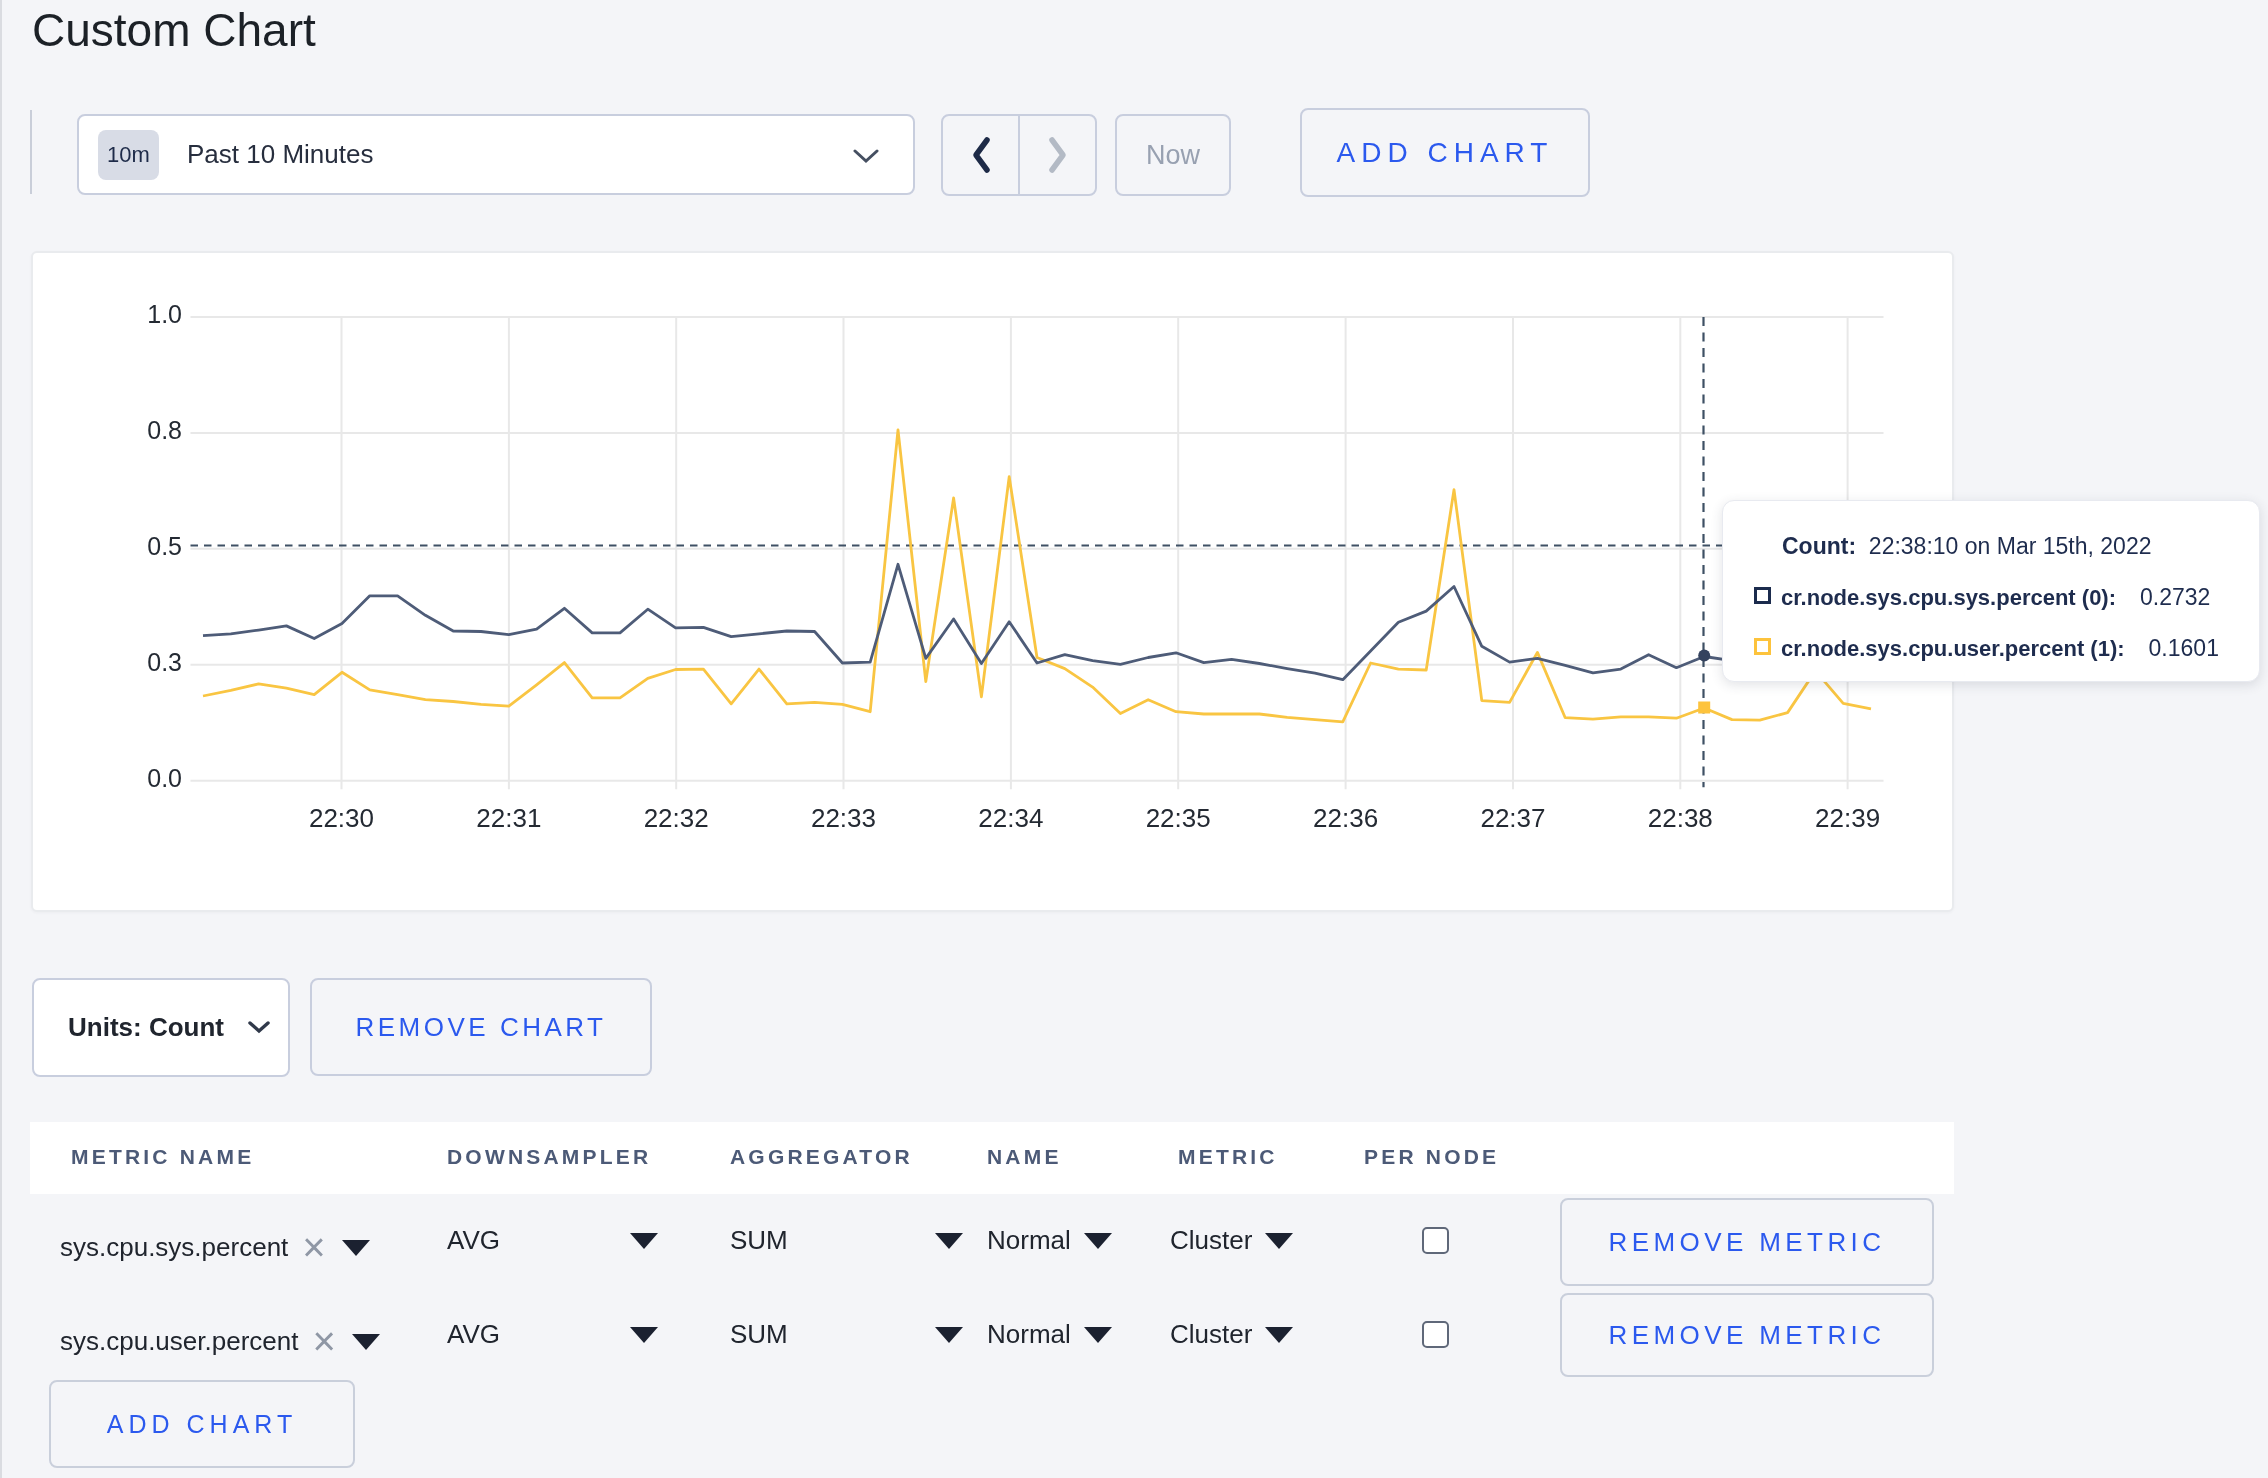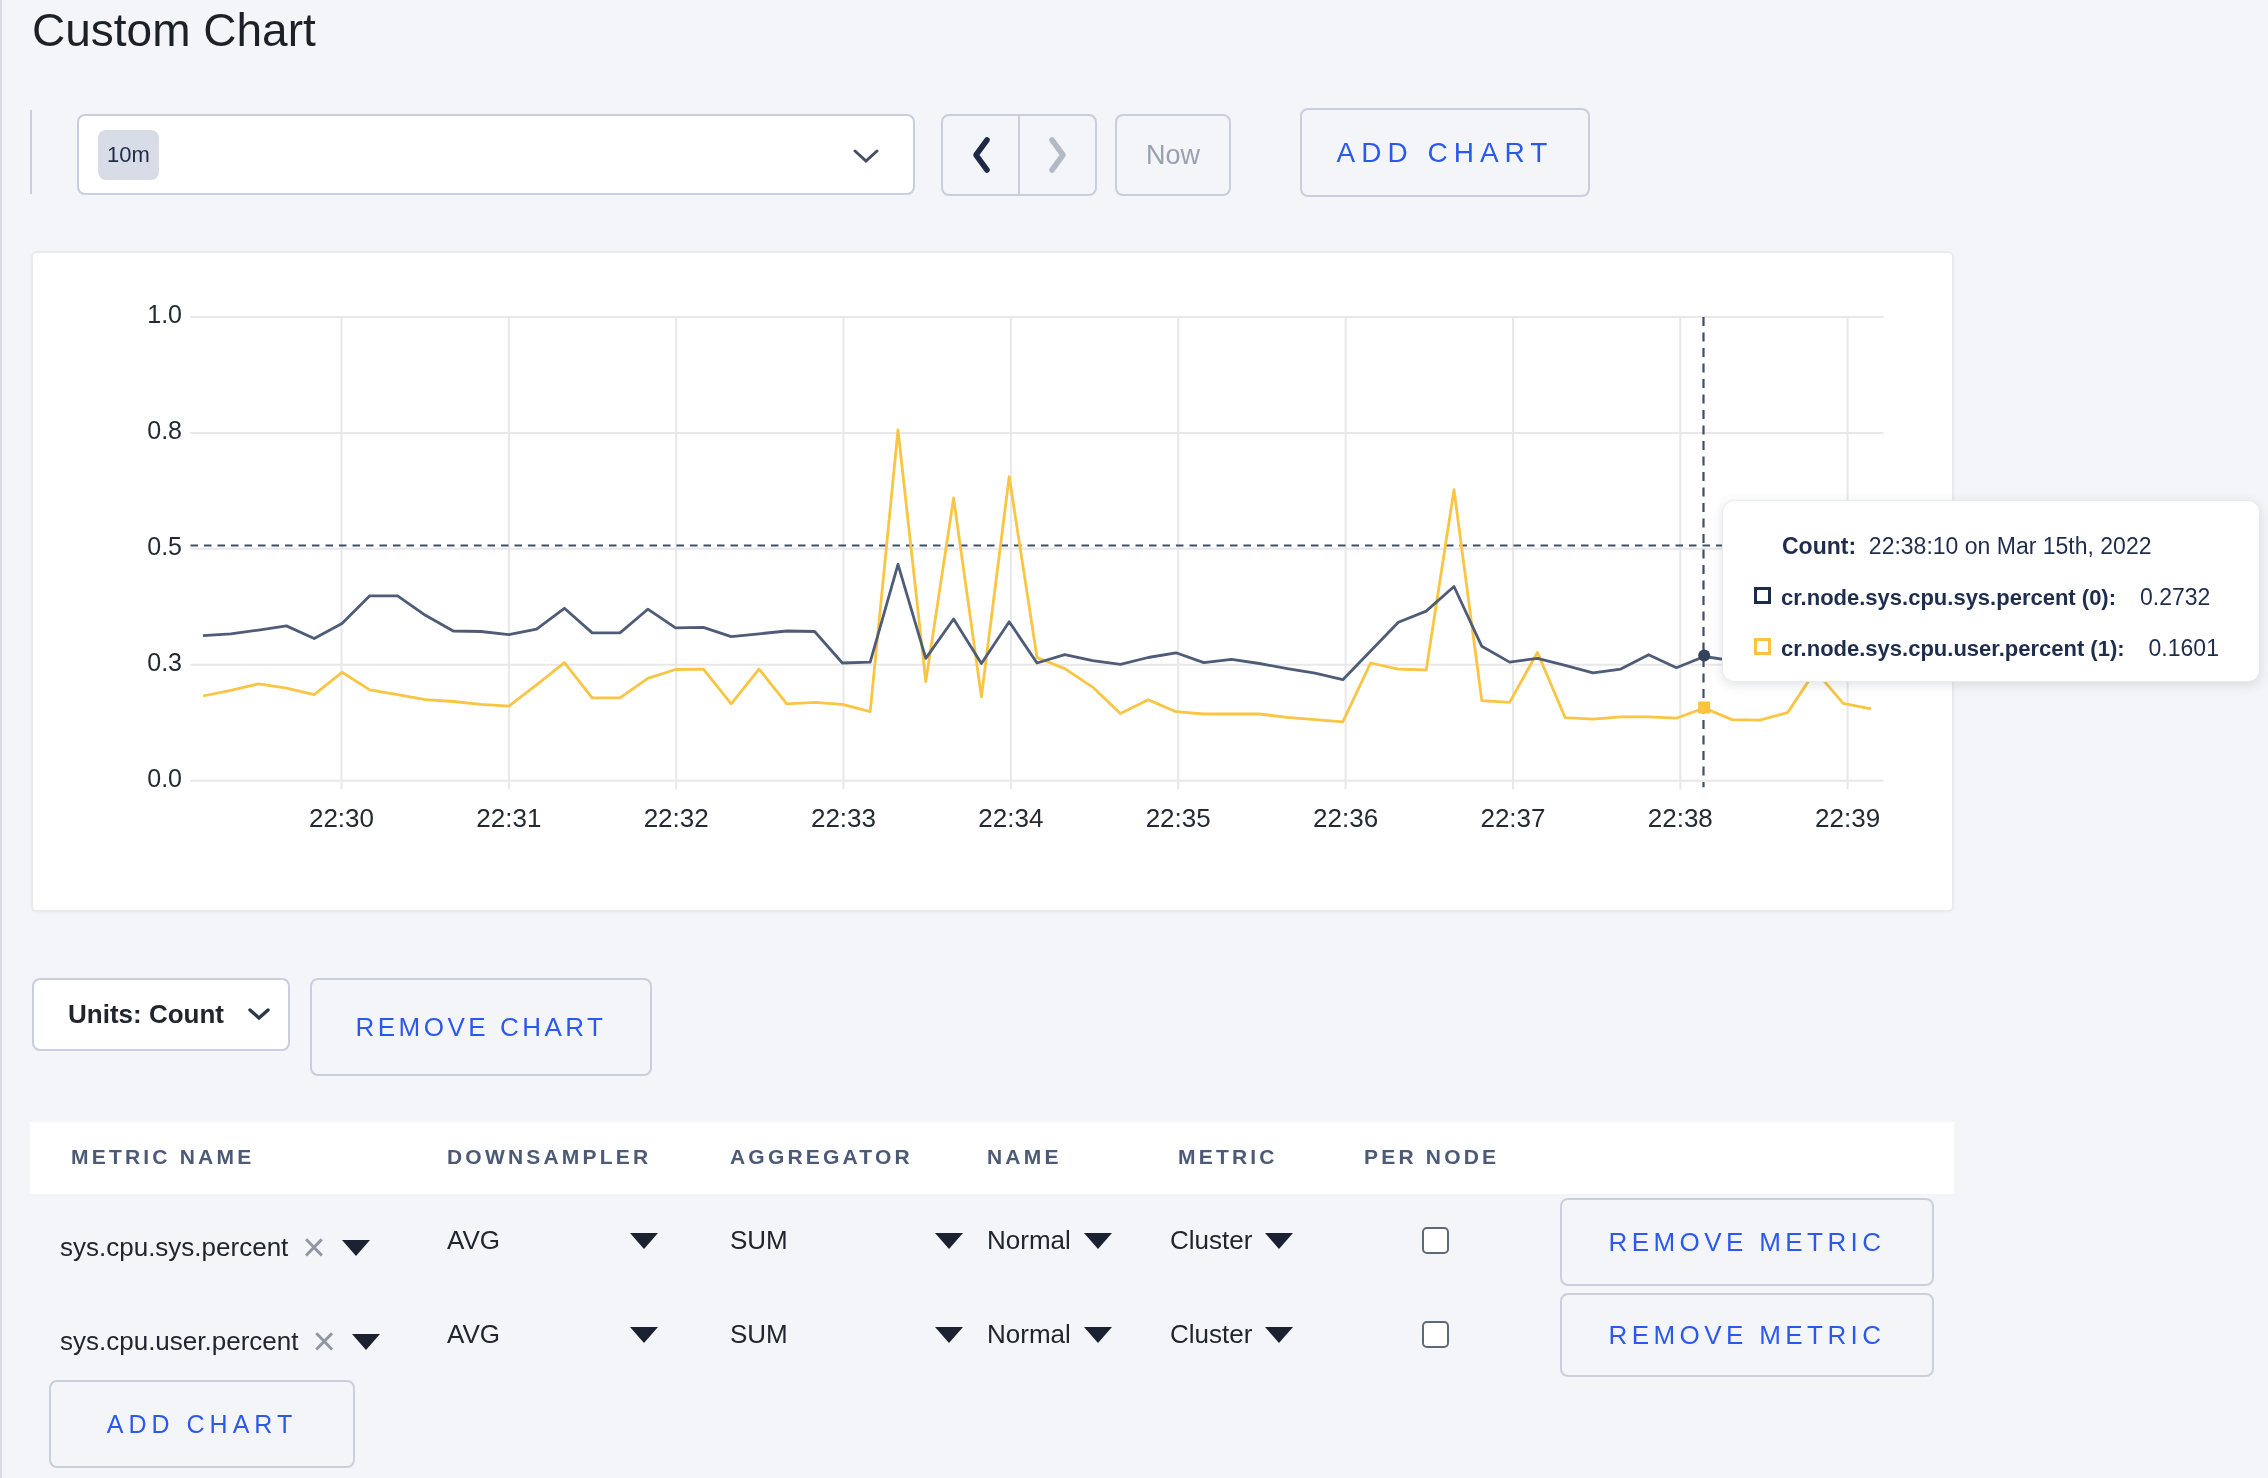--- a/index.html
+++ b/index.html
@@ -9,20 +9,21 @@
 .blue{color:#2b59ee;font-weight:400}
 .tri{width:0;height:0;border-left:14px solid transparent;border-right:14px solid transparent;border-top:16px solid #1b2130;display:inline-block}
 </style></head>
 <body>
 <div class="abs" style="left:0;top:0;width:2px;height:1478px;background:#dadce1"></div>
 <div class="abs" style="left:32px;top:3px;font-size:46px;color:#1c2127">Custom Chart</div>
 
 <div class="abs" style="left:30px;top:110px;width:2px;height:84px;background:#c9ced9"></div>
 <div class="abs" style="left:77px;top:114px;width:838px;height:81px;background:#fff;border:2px solid #c8cede;border-radius:8px">
   <div class="abs" style="left:19px;top:14px;width:61px;height:50px;background:#d8dce6;border-radius:8px;display:flex;align-items:center;justify-content:center;font-size:22px;font-weight:400;color:#1e2b49">10m</div>
+  <div class="abs" style="left:108px;top:0;height:77px;display:flex;align-items:center;font-size:26px;color:#272e3e">Past 10 Minutes</div>
   <svg class="abs" style="right:34px;top:33px" width="26" height="15" viewBox="0 0 26 15">
       <path d="M2 2 L13 12 L24 2" fill="none" stroke="#454f61" stroke-width="3" stroke-linecap="round"></path>
     </svg>
 </div>
 <div class="btn" style="left:941px;top:114px;width:156px;height:82px;justify-content:space-between">
   <div style="width:78px;height:100%;display:flex;align-items:center;justify-content:center;border-right:2px solid #c8cede">
     <svg width="22" height="40" viewBox="0 0 22 40">
         <path d="M17 5 L6 20 L17 35" fill="none" stroke="#1d2a47" stroke-width="5.5" stroke-linecap="round" stroke-linejoin="round"></path>
       </svg>
   </div>
@@ -84,21 +85,21 @@
 </div>
 
 <div class="abs" style="left:1722px;top:500px;width:538px;height:182px;background:#fff;border:1px solid #e8eaf0;border-radius:12px;box-shadow:0 3px 12px rgba(50,60,80,.14);color:#1e2c4e">
   <div class="abs" style="left:59px;top:32px;font-size:23px;white-space:nowrap"><b>Count:</b>&nbsp;&nbsp;22:38:10 on Mar 15th, 2022</div>
   <div class="abs" style="left:31px;top:86px;width:17px;height:17px;border:3px solid #1b2b4d"></div>
   <div class="abs" style="left:58px;top:83px;font-size:22px;white-space:nowrap"><b>cr.node.sys.cpu.sys.percent (0):</b><span style="font-size:23px;margin-left:24px">0.2732</span></div>
   <div class="abs" style="left:31px;top:137px;width:17px;height:17px;border:3px solid #fdc33c"></div>
   <div class="abs" style="left:58px;top:134px;font-size:22px;white-space:nowrap"><b>cr.node.sys.cpu.user.percent (1):</b><span style="font-size:23px;margin-left:24px">0.1601</span></div>
 </div>
 
-<div class="abs" style="left:32px;top:978px;width:258px;height:73px;background:#fff;border:2px solid #c8cede;border-radius:8px;display:flex;align-items:center">
+<div class="abs" style="left:32px;top:978px;width:258px;height:99px;background:#fff;border:2px solid #c8cede;border-radius:8px;display:flex;align-items:center">
   <span style="margin-left:34px;font-size:26px;font-weight:700;color:#20252e;white-space:nowrap">Units: Count</span>
   <svg style="margin-left:24px" width="22" height="13" viewBox="0 0 22 13">
       <path d="M2 2 L11 10 L20 2" fill="none" stroke="#30394a" stroke-width="3.4" stroke-linecap="round"></path>
     </svg>
 </div>
 <div class="btn blue" style="left:310px;top:978px;width:342px;height:98px;font-size:26px;letter-spacing:3.5px;white-space:nowrap">REMOVE CHART</div>
 
 <div class="abs" style="left:30px;top:1122px;width:1924px;height:72px;background:#fff"></div>
 <div class="abs" style="top:1122px;left:0;width:100%;height:72px;font-size:21px;font-weight:700;letter-spacing:3.2px;color:#4c5a77">
   <span class="abs" style="left:71px;top:23px">METRIC NAME</span>

